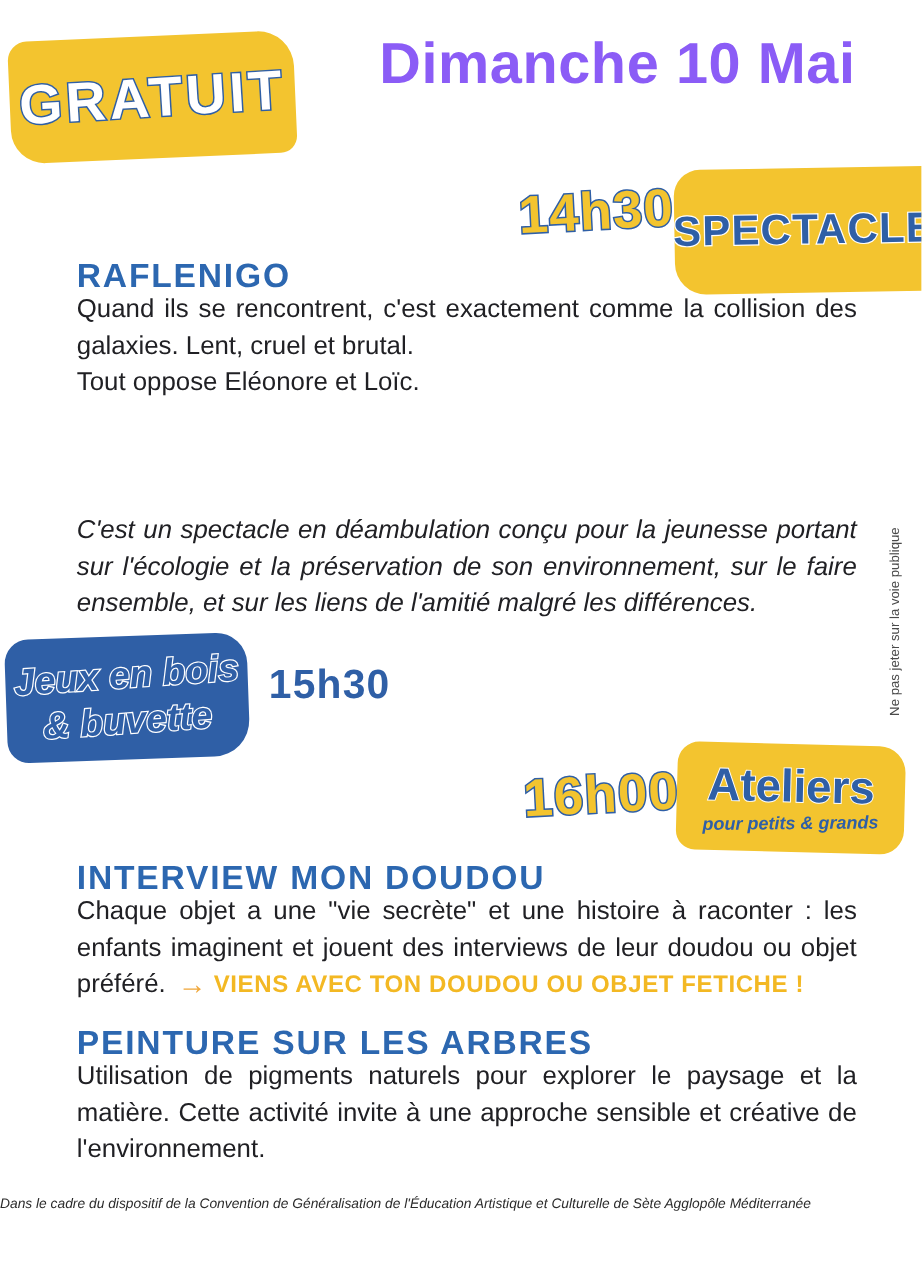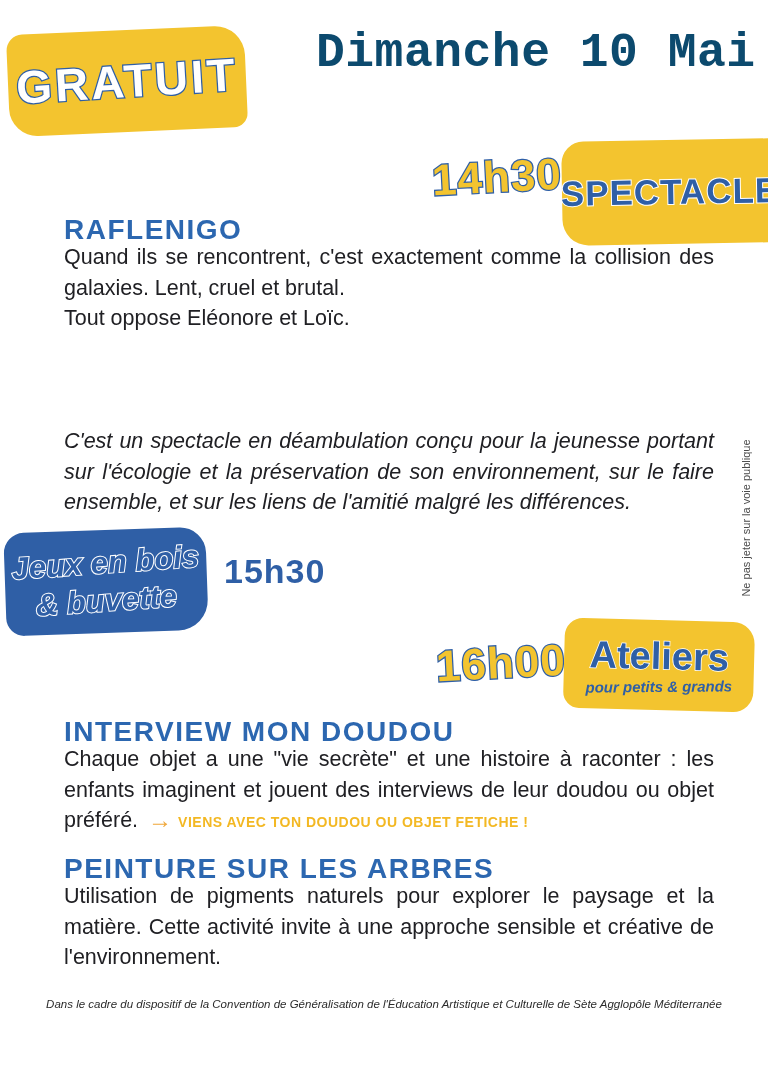--- a/index.html
+++ b/index.html
@@ -43,21 +43,21 @@
   }
   .ateliers .at-main{
     font-size:38px;font-weight:bold;color:#2F5FA6;line-height:40px;
     -webkit-text-stroke:1.5px #ffffff;paint-order:stroke fill;
   }
   .ateliers .at-sub{
     font-size:15px;font-weight:bold;font-style:italic;color:#2F5FA6;
     transform:rotate(-2deg);margin-top:2px;
   }
   
-  .title-block{position:absolute;left:316px;top:26px;color:#0c4a6e;font-family:Liberation Mono, monospace;}
+  .title-block{position:absolute;left:316px;top:26px;color:#8b5cf6;}
   .main-title{font-size:48px;font-weight:bold;letter-spacing:0.5px;white-space:nowrap;}
   .time-range{font-size:23px;font-weight:bold;letter-spacing:1.5px;margin-top:8px;}
   
   .time-outline{
     position:absolute;font-weight:bold;color:#F3C42F;white-space:nowrap;
     -webkit-text-stroke:2.5px #2F5FA6;paint-order:stroke fill;letter-spacing:1px;
   }
   .t1430{left:432px;top:152px;font-size:44px;transform:rotate(-3deg);}
   .t1600{left:436px;top:638px;font-size:44px;transform:rotate(-3deg);}
   .time-plain{
@@ -79,25 +79,25 @@
   .b-show{top:242px;}
   .b-note{top:426px;font-style:italic;}
   .b-interview{top:744px;}
   .b-painting{top:881px;}
   .jline{text-align:justify;}
   .arrow{
     color:#F0A83C;font-weight:bold;font-size:24px;padding:0 6px 0 10px;
     vertical-align:-1px;
   }
   .callout{
-    color:#F3B823;font-weight:bold;font-size:14px;letter-spacing:0.5px;
+    color:#F3B823;font-weight:bold;font-size:20px;letter-spacing:0.5px;
   }
   
   .footer{
-    position:absolute;left:0;top:998px;width:100%;text-align:center;
+    position:absolute;left:0;top:998px;width:100%;text-align:left;
     font-size:11.5px;font-style:italic;color:#2b2b2b;
   }
   .side-note{
     position:absolute;left:664px;top:512px;width:164px;text-align:center;
     font-size:11px;color:#4a4a4a;transform:rotate(-90deg);white-space:nowrap;
   }
   em{font-style:italic;}
 </style>
 </head>
 <body>

